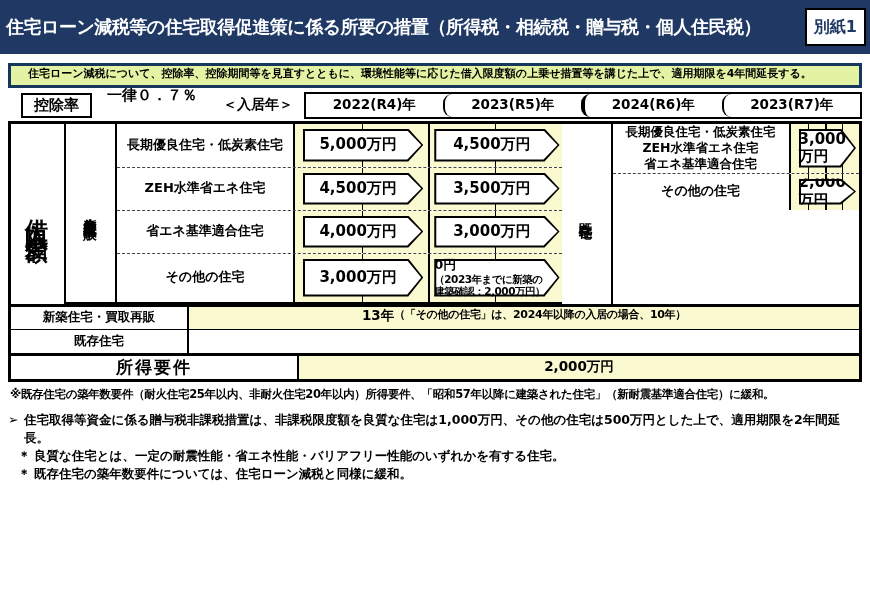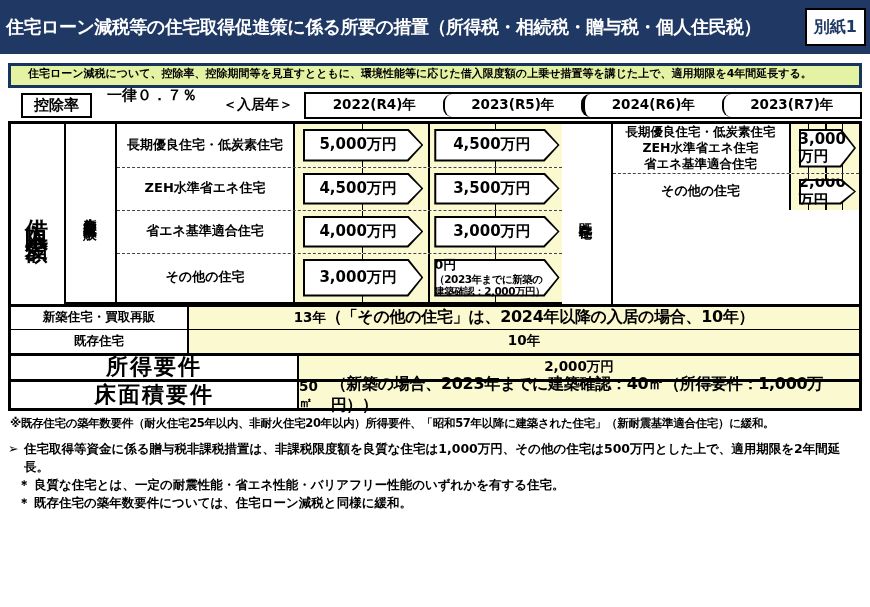--- a/index.html
+++ b/index.html
@@ -150,33 +150,33 @@
   .prow { display: flex; height: 23px; border-bottom: 1px solid #000; }
   .prow:last-child { border-bottom: none; }
   .prow .p-row-label {
     width: 178px;
     border-right: 2px solid #000;
     display: flex; align-items: center; justify-content: center;
     font-size: 12.5px;
   }
   .p-val {
     flex: 1; background: #fbf9d0;
-    display: flex; align-items: center; justify-content: center;
+    display: flex; align-items: flex-start; justify-content: center;
     font-size: 13.5px;
   }
-  .small-note { font-size: 16px; letter-spacing: -0.3px; }
+  .small-note { font-size: 11px; letter-spacing: -0.3px; }
 
   .section-c, .section-d { display: flex; border-top: 3px solid #000; }
   .section-c { height: 26px; }
   .section-d { height: 29px; }
   .big-label {
     width: 288px;
     border-right: 2px solid #000;
     display: flex; align-items: center; justify-content: center;
-    font-size: 22px; letter-spacing: 2px;
+    font-size: 17px; letter-spacing: 2px;
   }
   .c-val {
     flex: 1; background: #fbf9d0;
     display: flex; align-items: center; justify-content: center;
     font-size: 13.5px;
   }
 
   
   .table-note { margin: 5px 10px 0 10px; font-size: 11.5px; letter-spacing: -0.3px; }
   .notes { margin: 9px 6px 0 8px; font-size: 12.5px; }
@@ -354,41 +354,31 @@
     <div class="period-rows">
       <div class="prow">
         <div class="p-row-label">新築住宅・買取再販</div>
         <div class="p-val">
           <span>13年</span>
             <span class="small-note">（「その他の住宅」は、2024年以降の入居の場合、10年）</span>
         </div>
       </div>
       <div class="prow">
         <div class="p-row-label">既存住宅</div>
-        <div class="p-val">
-          <span>10年</span>
-        </div>
       </div>
     </div>
   </div>
 
   <div class="section-c">
     <div class="big-label">所得要件</div>
     <div class="c-val">
       <span>2,000万円</span>
     </div>
   </div>
 
-  <div class="section-d">
-    <div class="big-label">床面積要件</div>
-    <div class="c-val">
-      <span>50㎡</span>
-        <span class="small-note">（新築の場合、2023年までに建築確認：40㎡（所得要件：1,000万円））</span>
-    </div>
-  </div>
 
 </div>
 
 <div class="table-note">※既存住宅の築年数要件（耐火住宅25年以内、非耐火住宅20年以内）所得要件、「昭和57年以降に建築された住宅」（新耐震基準適合住宅）に緩和。</div>
 
 <div class="notes">
   <div class="note-line">
     <span class="note-marker">➢</span>
     <span>住宅取得等資金に係る贈与税非課税措置は、非課税限度額を良質な住宅は1,000万円、その他の住宅は500万円とした上で、適用期限を2年間延長。</span>
   </div>

